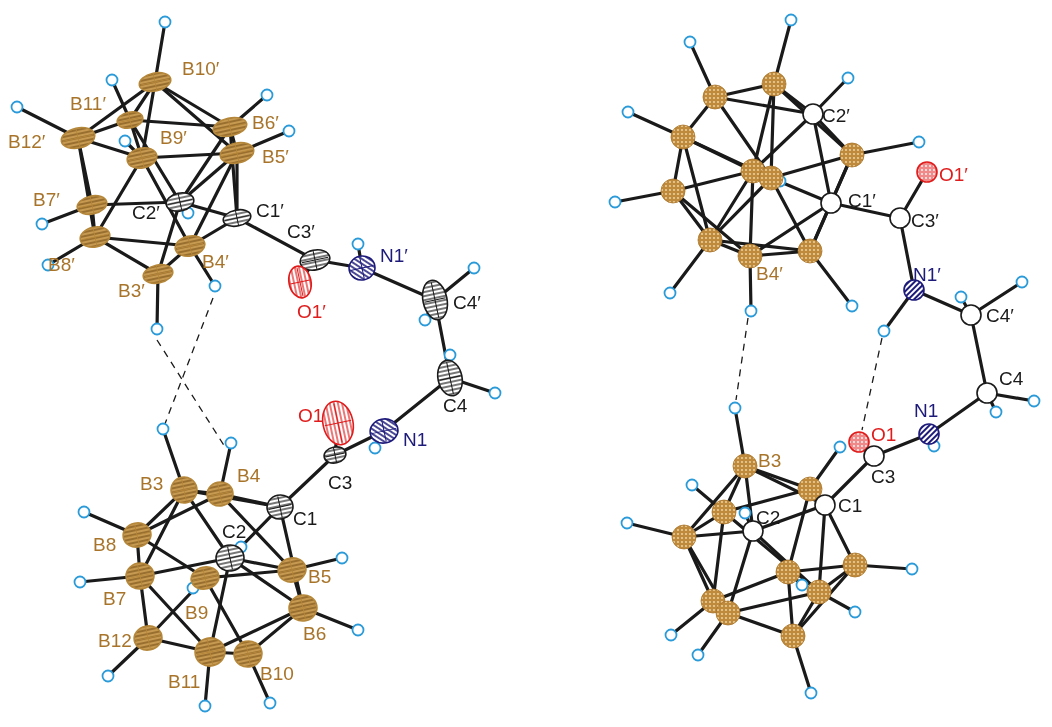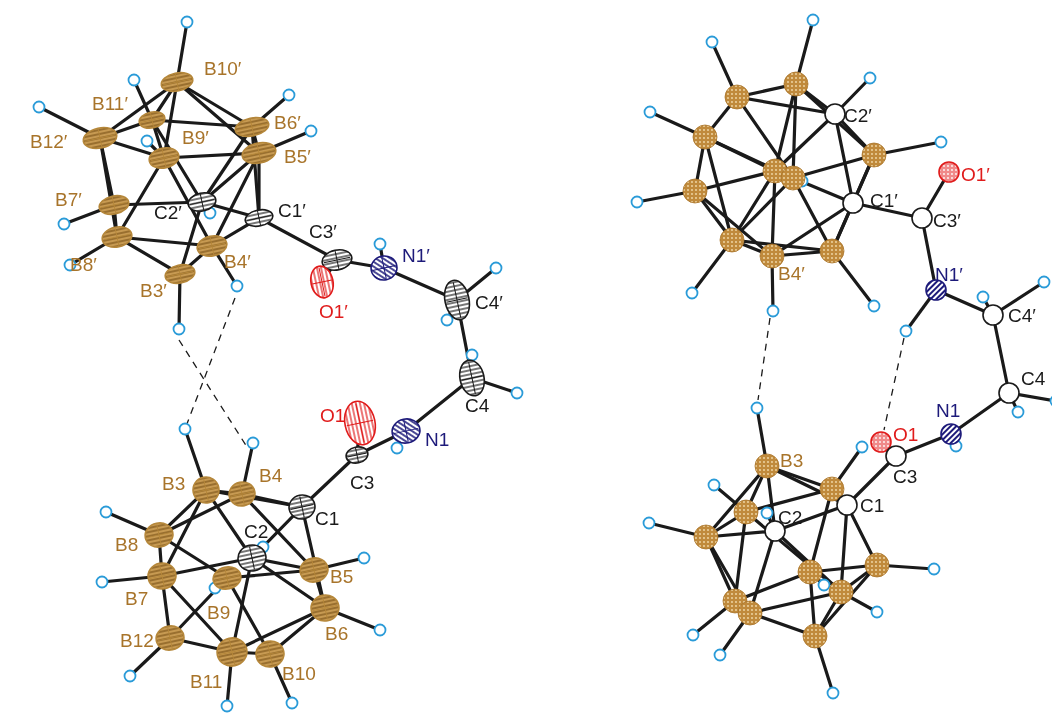--- a/index.html
+++ b/index.html
@@ -1,17 +1,17 @@
 <!DOCTYPE html>
 <html><head>
 <meta charset="utf-8">
 <style>
   html,body{margin:0;padding:0;background:#ffffff;}
   body{width:1052px;height:727px;overflow:hidden;font-family:"Liberation Sans",sans-serif;}
-  #figure{position:relative;width:989px;height:727px;margin-left:22px;}
+  #figure{position:relative;width:989px;height:727px;}
   svg{position:absolute;left:0;top:0;}
   .bond{stroke:#1a1a1a;stroke-width:3.2;stroke-linecap:round;}
   .hbond{stroke:#1a1a1a;stroke-width:1.3;stroke-dasharray:7 6;}
   .hatom{fill:#ffffff;stroke:#2a9bd8;stroke-width:1.8;}
   .lbl{font-family:"Liberation Sans",sans-serif;font-size:19px;}
   .lblB{fill:#a8742a;}
   .lblC{fill:#1a1a1a;}
   .lblO{fill:#e01b1b;}
   .lblN{fill:#1d1a7a;}
 </style>

